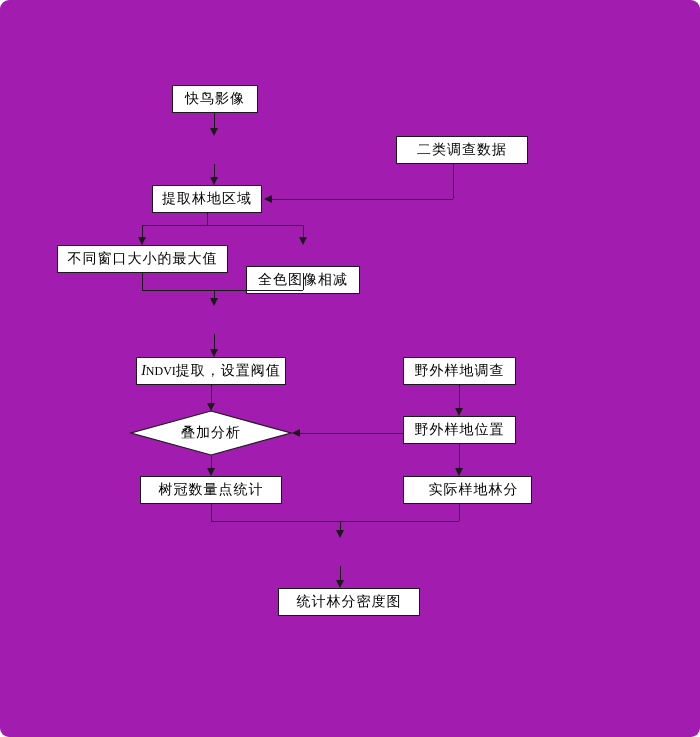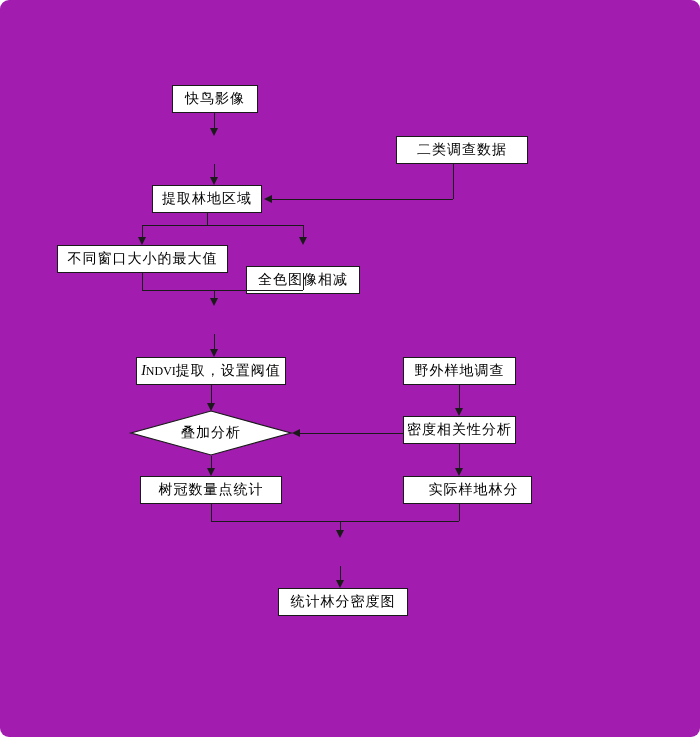--- a/index.html
+++ b/index.html
@@ -134,33 +134,33 @@
       <polygon points="81,1 161,23 81,45 1,23" fill="#ffffff" stroke="#1a1a1a" stroke-width="1.2"></polygon>
     </svg>
     <span class="dlbl">叠加分析</span>
   </div>
 
   <div class="node" style="left:403px; top:357px; width:113px; height:28px;">
     <span class="lbl">野外样地调查</span>
   </div>
 
   <div class="node" style="left:403px; top:416px; width:113px; height:28px;">
-    <span class="lbl">密度相关性分析</span>
+    <span class="lbl">野外样地位置</span>
   </div>
 
   <div class="node" style="left:140px; top:476px; width:142px; height:28px;">
     <span class="lbl">树冠数量点统计</span>
   </div>
 
   <div class="node" style="left:403px; top:476px; width:129px; height:28px;padding-left:12px;">
     <span class="lbl">实际样地林分</span>
   </div>
 
 
-  <div class="node" style="left:278px; top:588px; width:130px; height:28px;">
+  <div class="node" style="left:278px; top:588px; width:142px; height:28px;">
     <span class="lbl">统计林分密度图</span>
   </div>
 
   <div class="vline" style="left:214px; top:113px; height:15px;"></div>
   <div class="arrow-down" style="left:210px; top:128px;"></div>
 
   <div class="vline" style="left:214px; top:164px; height:13px;"></div>
   <div class="arrow-down" style="left:210px; top:177px;"></div>
 
   <div class="vline" style="left:453px; top:164px; height:35px;"></div>

